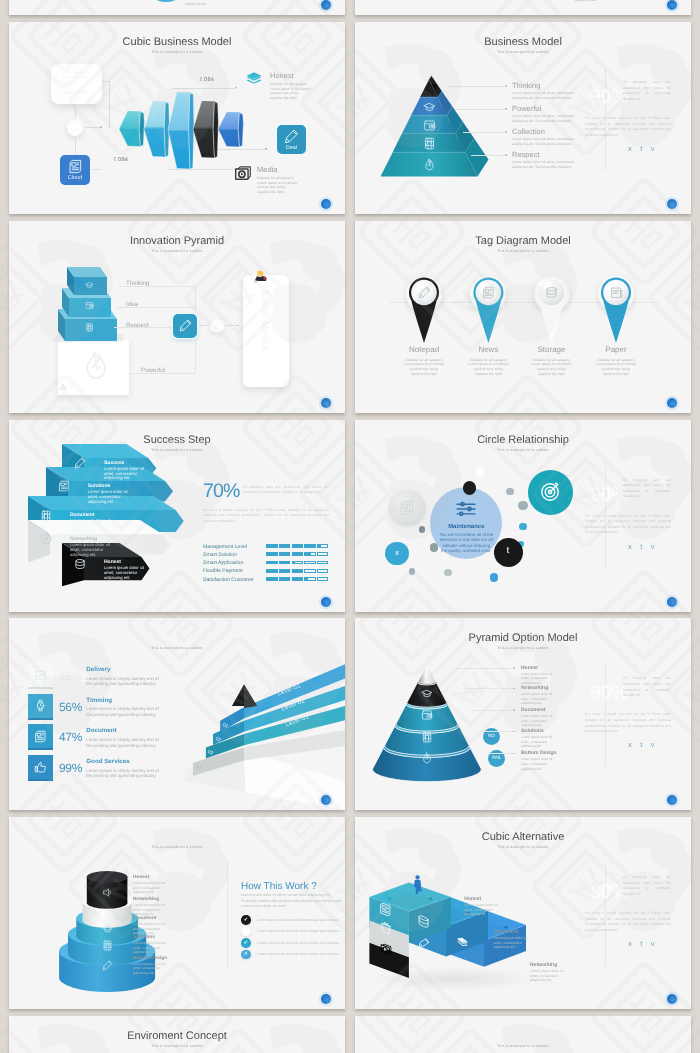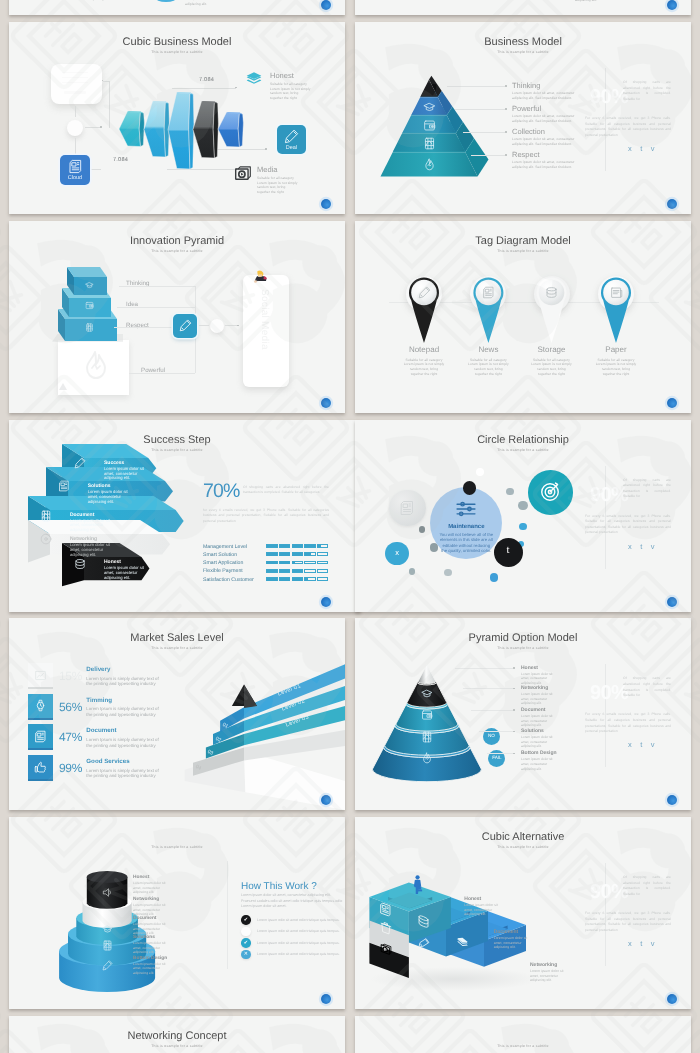--- a/index.html
+++ b/index.html
@@ -447,21 +447,21 @@
           </svg>
         </div>
         <div style="position:absolute;left:226px;top:124px;width:70px;text-align:center;font-size:8px;color:#9b9e9f;">Paper</div>
         <div class="sm" style="position:absolute;left:226px;top:137px;width:70px;text-align:center;">Suitable for all category</div>
         <div class="sm" style="position:absolute;left:226px;top:141.6px;width:70px;text-align:center;">Lorem ipsum is not simply</div>
         <div class="sm" style="position:absolute;left:226px;top:146.2px;width:70px;text-align:center;">random text, bring</div>
         <div class="sm" style="position:absolute;left:226px;top:150.8px;width:70px;text-align:center;">together the right</div>
         <div class="badge"></div>
       </div>
     </div>
-    <div class="card" style="left:9px;top:419.6px;padding-left:16px;">
+    <div class="card" style="left:9px;top:419.6px;">
       <div class="slide">
         <div class="title">Success Step</div>
         <div class="sub">This is example  for a subtitle</div>
         <svg width="0" height="0" style="position:absolute">
           <defs>
             <linearGradient id="ab0" x1="0" y1="0" x2="1" y2="0">
               <stop offset="0%" stop-color="#35b4d8"></stop>
               <stop offset="100%" stop-color="#2f9ec6"></stop>
             </linearGradient>
             <linearGradient id="ab1" x1="0" y1="0" x2="1" y2="0">
@@ -677,21 +677,20 @@
         <div style="position:absolute;left:250px;top:46px;width:.5px;height:103px;background:#e6e8e8;"></div>
         <div class="statbig" style="left:235px;top:65px;">90%</div>
         <div class="statp" style="left:268px;top:58px;width:48px;">Of shopping carts are abandoned right before the transaction is completed. Suitable for</div>
         <div class="statp" style="left:230px;top:94px;width:86px;">For every 6 emails received, we get 3 Phone calls. Suitable for all categories business and personal presentations, Suitable for all categories business and personal presentation</div>
         <div class="staticons" style="left:273px;top:123px;"><span>x</span><span>t</span><span>v</span></div>
         <div class="badge"></div>
       </div>
     </div>
     <div class="card" style="left:9px;top:618.4000000000001px;">
       <div class="slide">
-        <div class="title">Market Sales Level</div>
         <div class="sub">This is example  for a subtitle</div>
         <div style="position:absolute;left:18.5px;top:44.7px;width:25.6px;height:24px;background:#f7f8f8;"></div>
         <div style="position:absolute;left:18.5px;top:68.7px;width:25.6px;height:1.8px;background:#d9dcdc;"></div>
         <div style="position:absolute;left:24.8px;top:50.2px;">
           <svg viewBox="0 0 64 64" width="13" height="13" style="fill:none;stroke:#e3e7e8;stroke-width:4;stroke-linecap:round;stroke-linejoin:round;display:block;">
             <rect x="8" y="12" width="48" height="40" rx="2"></rect>
             <path d="M16 42 L26 30 L34 36 L48 20"></path>
           </svg>
         </div>
         <div style="position:absolute;left:50px;top:50.7px;font-size:12px;color:#e9ecec;letter-spacing:-.3px;">15%</div>
@@ -1095,21 +1094,21 @@
         <div style="position:absolute;left:250px;top:46px;width:.5px;height:103px;background:#e6e8e8;"></div>
         <div class="statbig" style="left:235px;top:65px;">90%</div>
         <div class="statp" style="left:268px;top:58px;width:48px;">Of shopping carts are abandoned right before the transaction is completed. Suitable for</div>
         <div class="statp" style="left:230px;top:94px;width:86px;">For every 6 emails received, we get 3 Phone calls. Suitable for all categories business and personal presentations, Suitable for all categories business and personal presentation</div>
         <div class="staticons" style="left:273px;top:123px;"><span>x</span><span>t</span><span>v</span></div>
         <div class="badge"></div>
       </div>
     </div>
     <div class="card" style="left:9px;top:1016px;">
       <div class="slide">
-        <div class="title">Networking Concept</div>
+        <div class="title">Enviroment Concept</div>
         <div class="sub">This is example  for a subtitle</div>
       </div>
     </div>
     <div class="card" style="left:355px;top:1016px;">
       <div class="slide">
         <div class="sub">This is example  for a subtitle</div>
       </div>
     </div>
   </div>
 

